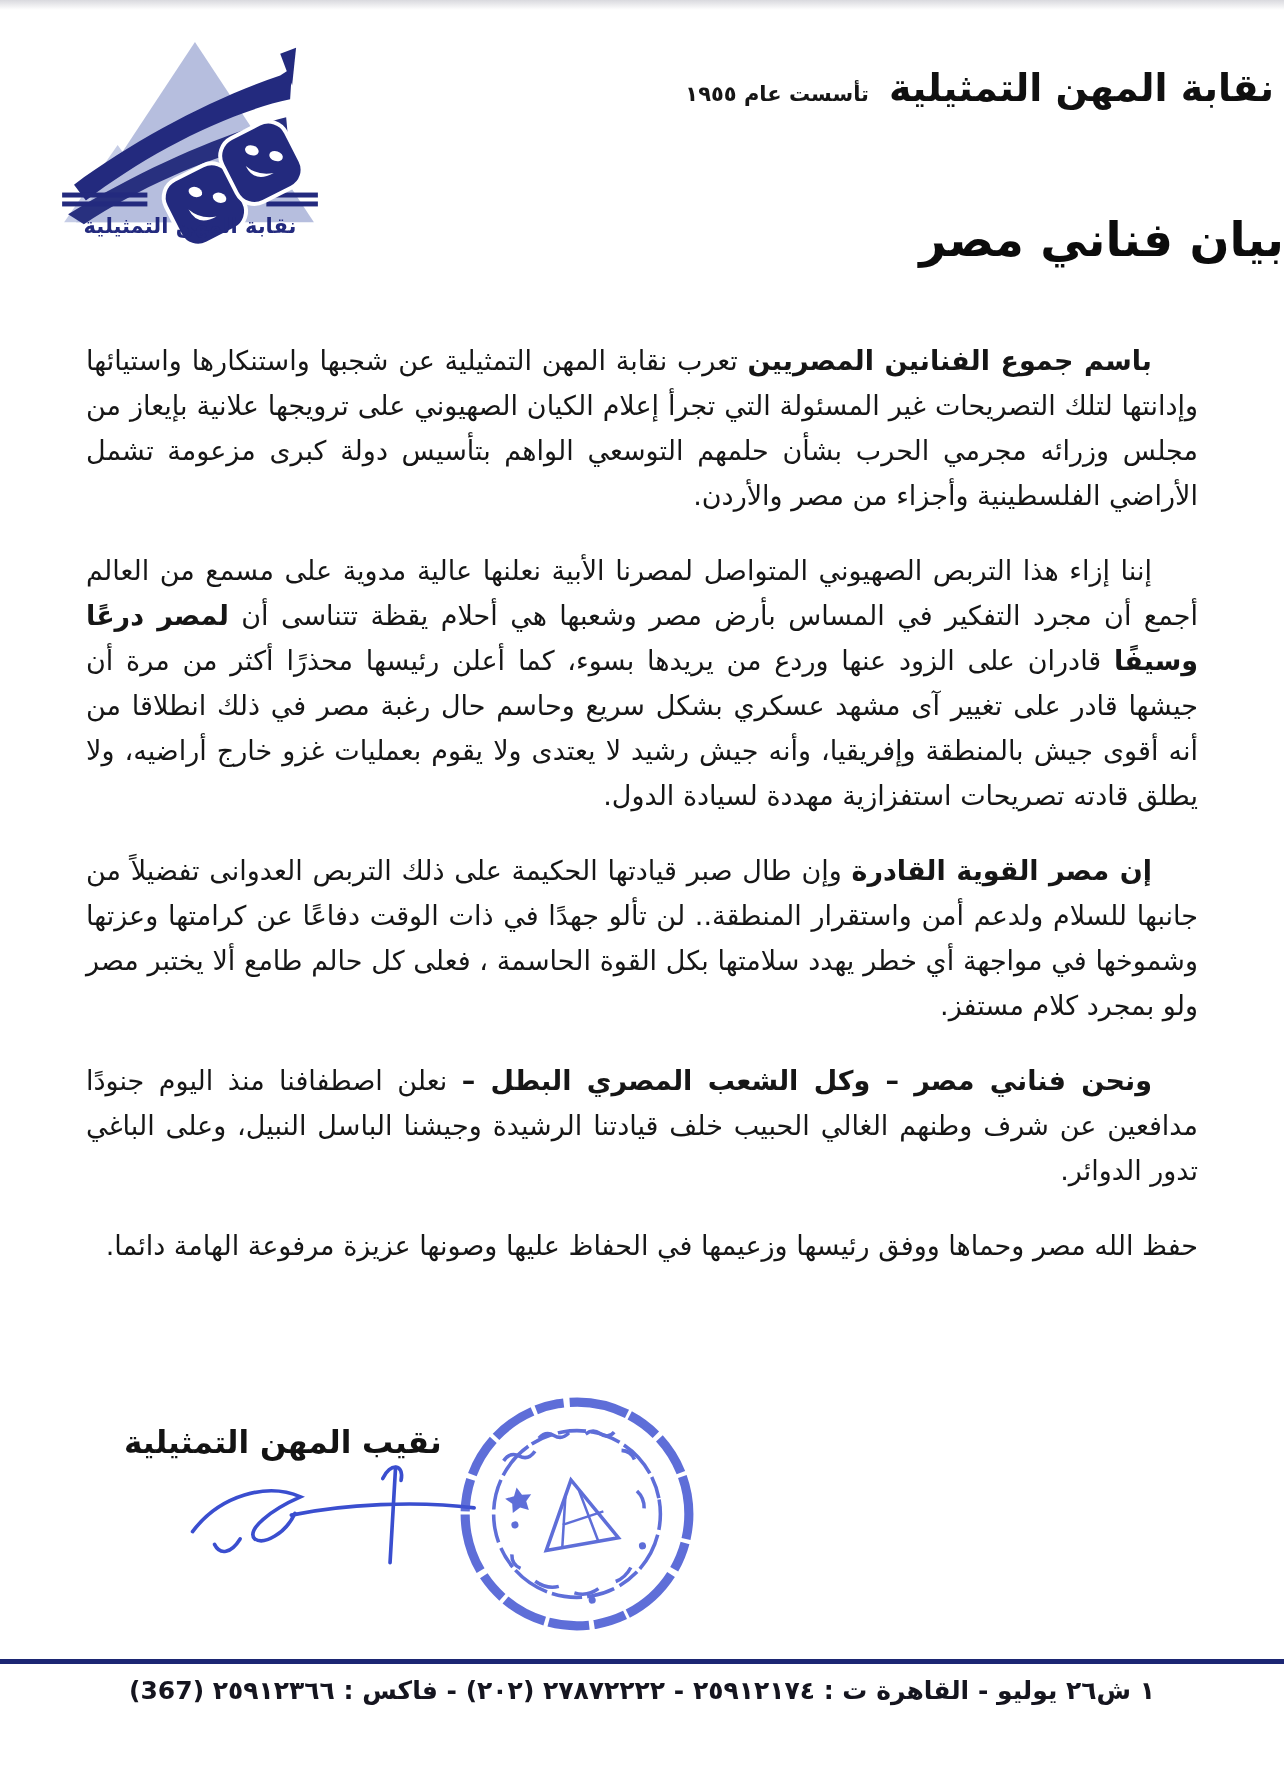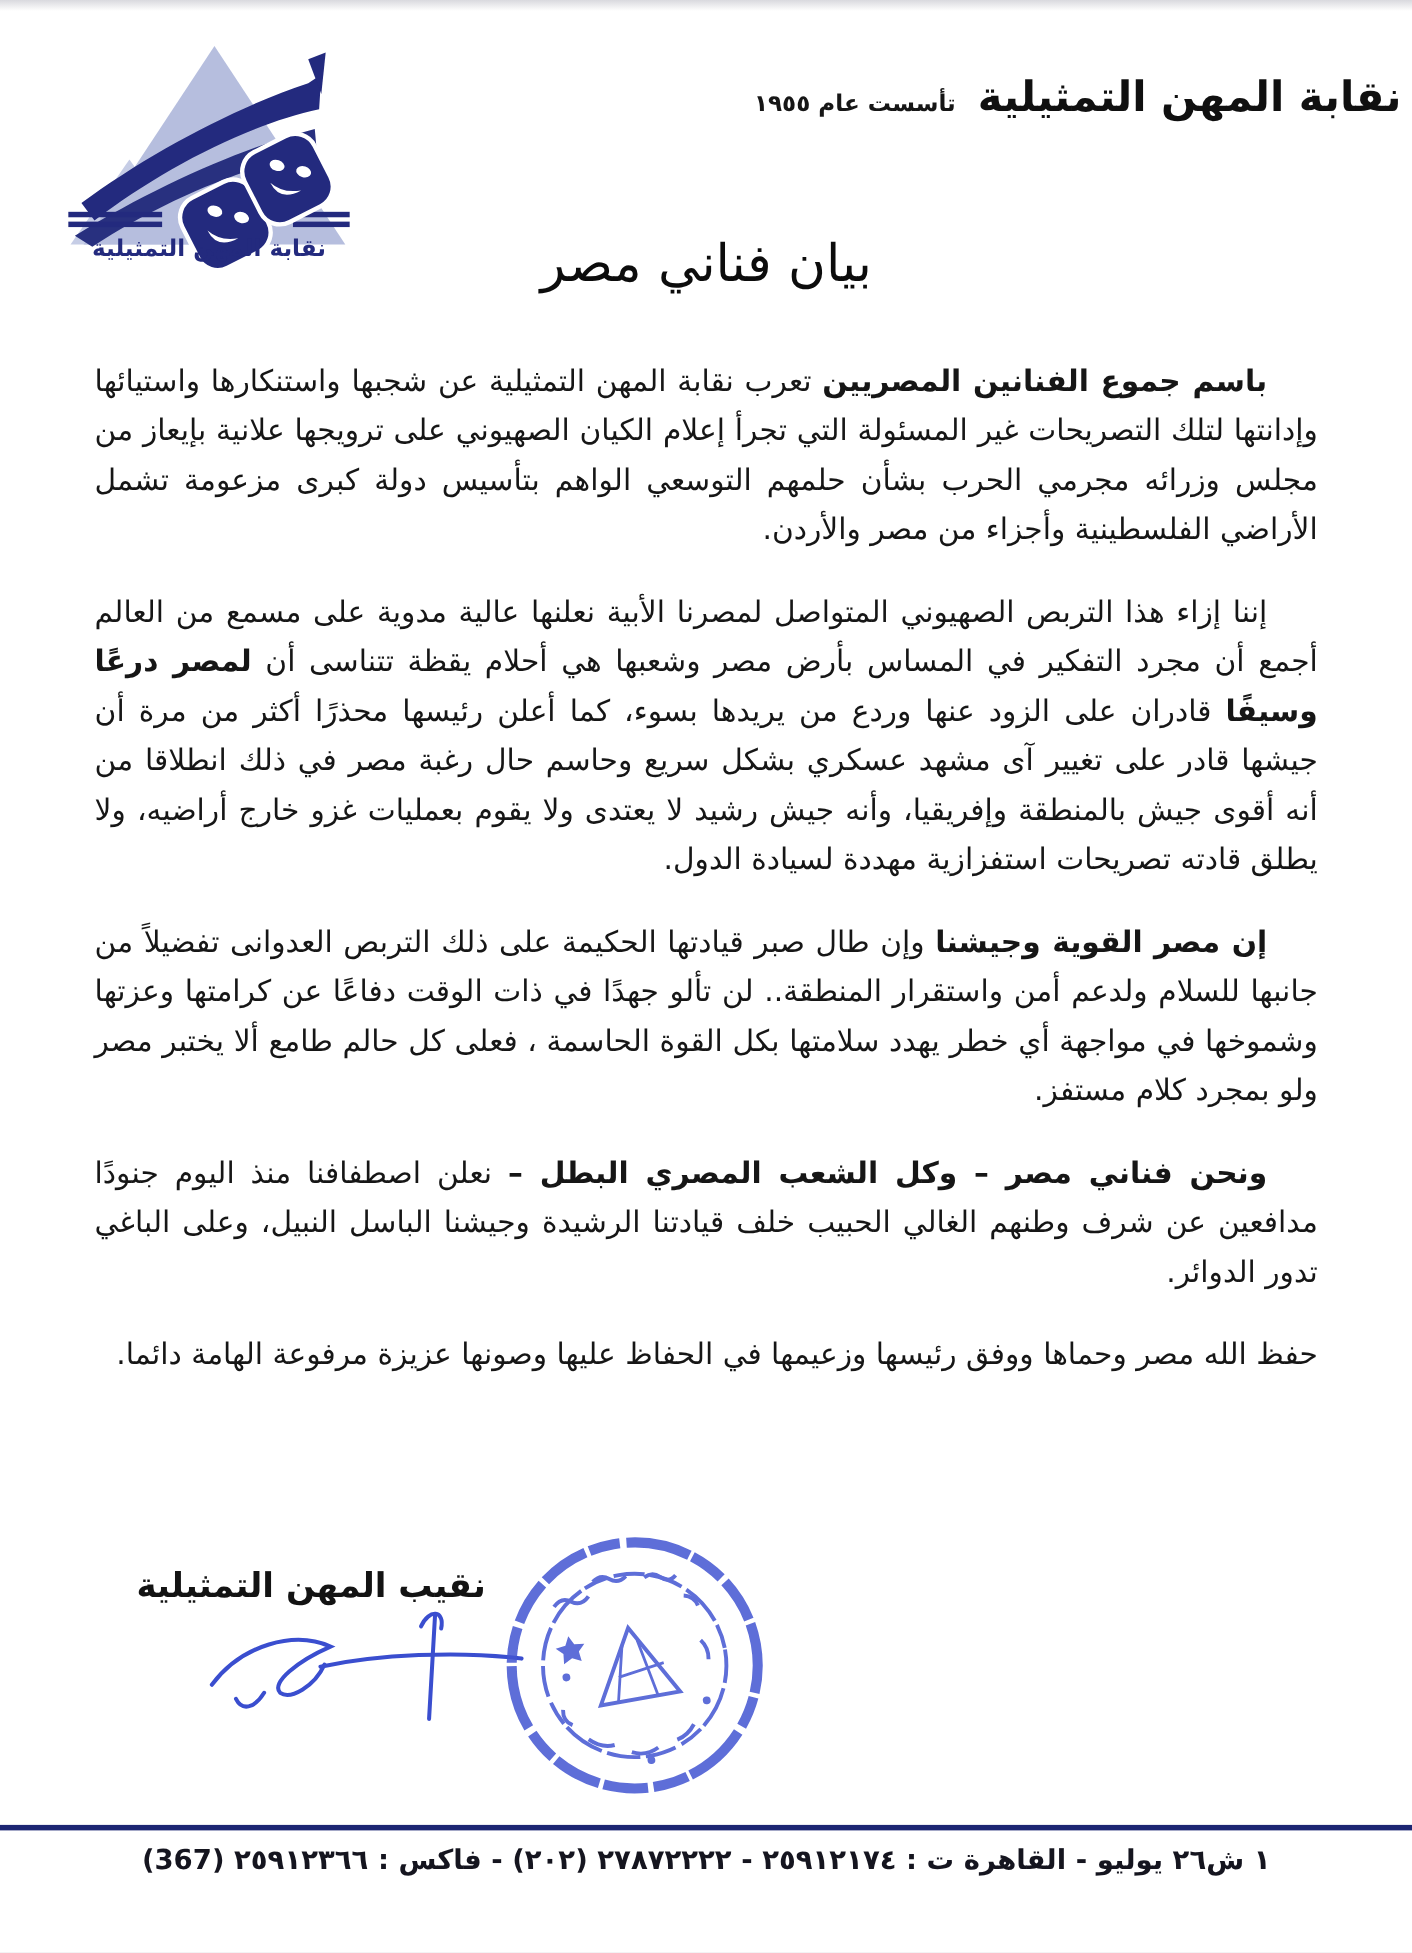--- a/index.html
+++ b/index.html
@@ -23,27 +23,27 @@
   }
   .header-line{
     position:absolute;top:66px;right:10px;
     direction:rtl;display:flex;align-items:baseline;gap:20px;
   }
   .org-name{font-size:38px;font-weight:900;color:#101010;}
   .org-est{font-size:21px;font-weight:bold;color:#161616;}
   
   .doc-title{
     position:absolute;top:212px;left:0;right:0;
-    text-align:center;direction:rtl;
-    font-size:47px;font-weight:400;color:#0c0c0c;
+    direction:rtl;
+    font-size:47px;font-weight:700;color:#0c0c0c;
     margin:0;
   }
   
   .content{
-    position:absolute;top:324px;left:86px;right:86px;
+    position:absolute;top:338px;left:86px;right:86px;
     direction:rtl;
   }
   .content p{
     margin:0 0 30px 0;
     font-size:27px;line-height:45px;
     text-align:justify;text-indent:46px;
     color:#161616;
   }
   .content p.no-indent{text-indent:0;}
   .content p.closing{font-weight:bold;margin-top:6px;}
@@ -123,21 +123,21 @@
     <span class="org-est">تأسست عام ١٩٥٥</span>
   </div>
 
   <h1 class="doc-title">بيان فناني مصر</h1>
 
   <div class="content">
     <p><span class="b">باسم جموع الفنانين المصريين</span><span> تعرب نقابة المهن التمثيلية عن شجبها واستنكارها واستيائها وإدانتها لتلك التصريحات غير المسئولة التي تجرأ إعلام الكيان الصهيوني على ترويجها علانية بإيعاز من مجلس وزرائه مجرمي الحرب بشأن حلمهم التوسعي الواهم بتأسيس دولة كبرى مزعومة تشمل الأراضي الفلسطينية وأجزاء من مصر والأردن.</span></p>
 
     <p><span>إننا إزاء هذا التربص الصهيوني المتواصل لمصرنا الأبية نعلنها عالية مدوية على مسمع من العالم أجمع أن مجرد التفكير في المساس بأرض مصر وشعبها هي أحلام يقظة تتناسى أن </span><span class="b">لمصر درعًا وسيفًا</span><span> قادران على الزود عنها وردع من يريدها بسوء، كما أعلن رئيسها محذرًا أكثر من مرة أن جيشها قادر على تغيير آى مشهد عسكري بشكل سريع وحاسم حال رغبة مصر في ذلك انطلاقا من أنه أقوى جيش بالمنطقة وإفريقيا، وأنه جيش رشيد لا يعتدى ولا يقوم بعمليات غزو خارج أراضيه، ولا يطلق قادته تصريحات استفزازية مهددة لسيادة الدول.</span></p>
 
-    <p><span class="b">إن مصر القوية وجيشنا</span><span> وإن طال صبر قيادتها الحكيمة على ذلك التربص العدوانى تفضيلاً من جانبها للسلام ولدعم أمن واستقرار المنطقة.. لن تألو جهدًا في ذات الوقت دفاعًا عن كرامتها وعزتها وشموخها في مواجهة أي خطر يهدد سلامتها بكل القوة الحاسمة ، فعلى كل حالم طامع ألا يختبر مصر ولو بمجرد كلام مستفز.</span></p>
+    <p><span class="b">إن مصر القوية القادرة</span><span> وإن طال صبر قيادتها الحكيمة على ذلك التربص العدوانى تفضيلاً من جانبها للسلام ولدعم أمن واستقرار المنطقة.. لن تألو جهدًا في ذات الوقت دفاعًا عن كرامتها وعزتها وشموخها في مواجهة أي خطر يهدد سلامتها بكل القوة الحاسمة ، فعلى كل حالم طامع ألا يختبر مصر ولو بمجرد كلام مستفز.</span></p>
 
     <p><span class="b">ونحن فناني مصر – وكل الشعب المصري البطل –</span><span> نعلن اصطفافنا منذ اليوم جنودًا مدافعين عن شرف وطنهم الغالي الحبيب خلف قيادتنا الرشيدة وجيشنا الباسل النبيل، وعلى الباغي تدور الدوائر.</span></p>
 
     <p class="no-indent">حفظ الله مصر وحماها ووفق رئيسها وزعيمها في الحفاظ عليها وصونها عزيزة مرفوعة الهامة دائما.</p>
 
   </div>
 
   <div class="sig-title">نقيب المهن التمثيلية</div>
 
   <svg class="sig-scribble" viewBox="0 0 420 140">

